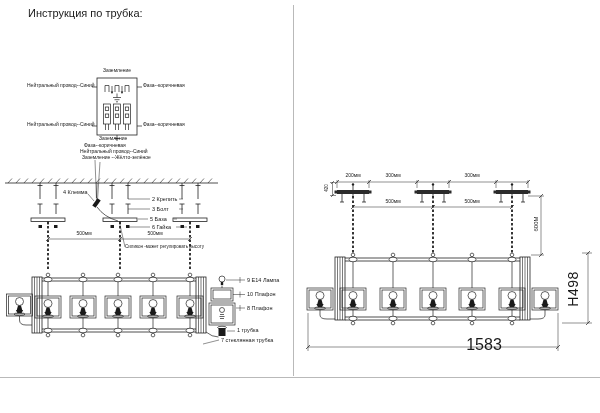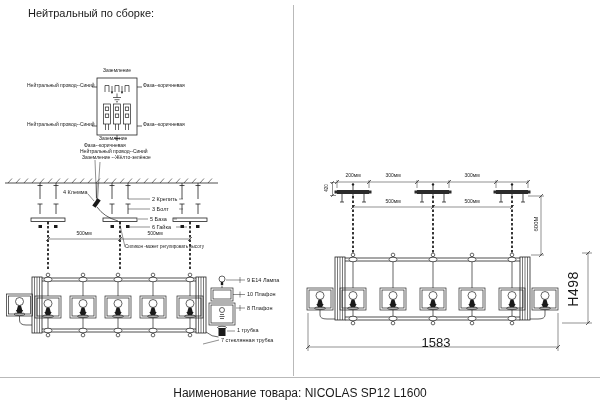--- a/index.html
+++ b/index.html
@@ -5,21 +5,21 @@
   * { box-sizing: border-box; margin: 0; padding: 0; }
   html,body { background:#fff; }
   .page { position:relative; width:600px; height:413px; background:#fff; overflow:hidden;
           font-family:"Liberation Sans", sans-serif; color:#1a1a1a; }
   svg.art { position:absolute; left:0; top:0; }
   .vdiv { position:absolute; left:293px; top:5px; width:1px; height:371px; background:#b9b9b9; }
   .hdiv { position:absolute; left:0px; top:377px; width:600px; height:1px; background:#b9b9b9; }
   .lbl { position:absolute; white-space:nowrap; color:#1a1a1a; line-height:1.15; }
   .s45 { font-size:4.5px; } .s5 { font-size:5px; } .s55 { font-size:5.5px; }
   .s6 { font-size:6px; } .s11 { font-size:11px; } .s12 { font-size:12px; }
-  .s13 { font-size:13px; } .s14 { font-size:14px; letter-spacing:0.5px; }
+  .s13 { font-size:16px;margin-left:48px; } .s14 { font-size:14px; letter-spacing:0.5px; }
   .ctr { transform:translateX(-50%); }
   .rot { transform:translate(-50%,-50%) rotate(-90deg); }
   .ra  { text-align:right; }
   .footer { position:absolute; left:0; top:387px; width:600px; text-align:center; }
 </style>
 </head>
 <body>
 
 <div class="page">
 
@@ -194,21 +194,21 @@
       <path d="M586,255 l4,-4 M586,325 l4,-4" stroke-width="0.7"></path>
 
       <path d="M308,313 V351 M558,313 V351 M308,347 H558" stroke-width="0.5"></path>
       <path d="M306,349 l4,-4 M556,349 l4,-4" stroke-width="0.7"></path>
     </g>
   </svg>
 
   <div class="vdiv"></div>
   <div class="hdiv"></div>
 
-  <div class="lbl s11" style="left:28px;top:7px">Нейтральный по сборке:</div>
+  <div class="lbl s11" style="left:28px;top:7px">Инструкция по трубка:</div>
   <div class="lbl s5 ctr" style="left:117px;top:68px">Заземление</div>
   <div class="lbl s5 ra" style="left:27px;top:83px;width:64px">Нейтральный провод--Синий</div>
   <div class="lbl s5" style="left:143px;top:83px">Фаза--коричневая</div>
   <div class="lbl s5 ra" style="left:27px;top:122px;width:64px">Нейтральный провод--Синий</div>
   <div class="lbl s5" style="left:143px;top:122px">Фаза--коричневая</div>
   <div class="lbl s5" style="left:99px;top:136px">Заземление</div>
   <div class="lbl s5" style="left:84px;top:143px">Фаза--коричневая</div>
   <div class="lbl s5" style="left:80px;top:149px">Нейтральный провод--Синий</div>
   <div class="lbl s5" style="left:82px;top:155px">Заземление --Жёлто-зелёное</div>
   <div class="lbl s55" style="left:63px;top:189px">4 Клемма</div>
@@ -228,14 +228,13 @@
   <div class="lbl s5 ctr" style="left:353px;top:173px">200мм</div>
   <div class="lbl s5 ctr" style="left:393px;top:173px">300мм</div>
   <div class="lbl s5 ctr" style="left:472px;top:173px">300мм</div>
   <div class="lbl s45 rot" style="left:327px;top:188px">420</div>
   <div class="lbl s5 ctr" style="left:393px;top:199px">500мм</div>
   <div class="lbl s5 ctr" style="left:472px;top:199px">500мм</div>
   <div class="lbl s6 rot" style="left:536px;top:224px">600M</div>
   <div class="lbl s14 rot" style="left:573px;top:289px">H498</div>
   <div class="lbl s13 ctr" style="left:436px;top:336px">1583</div>
 
-  <div class="footer lbl s12">Наименование товара: NICOLAS SP12 L1600</div>
 </div>
 
 </body></html>

